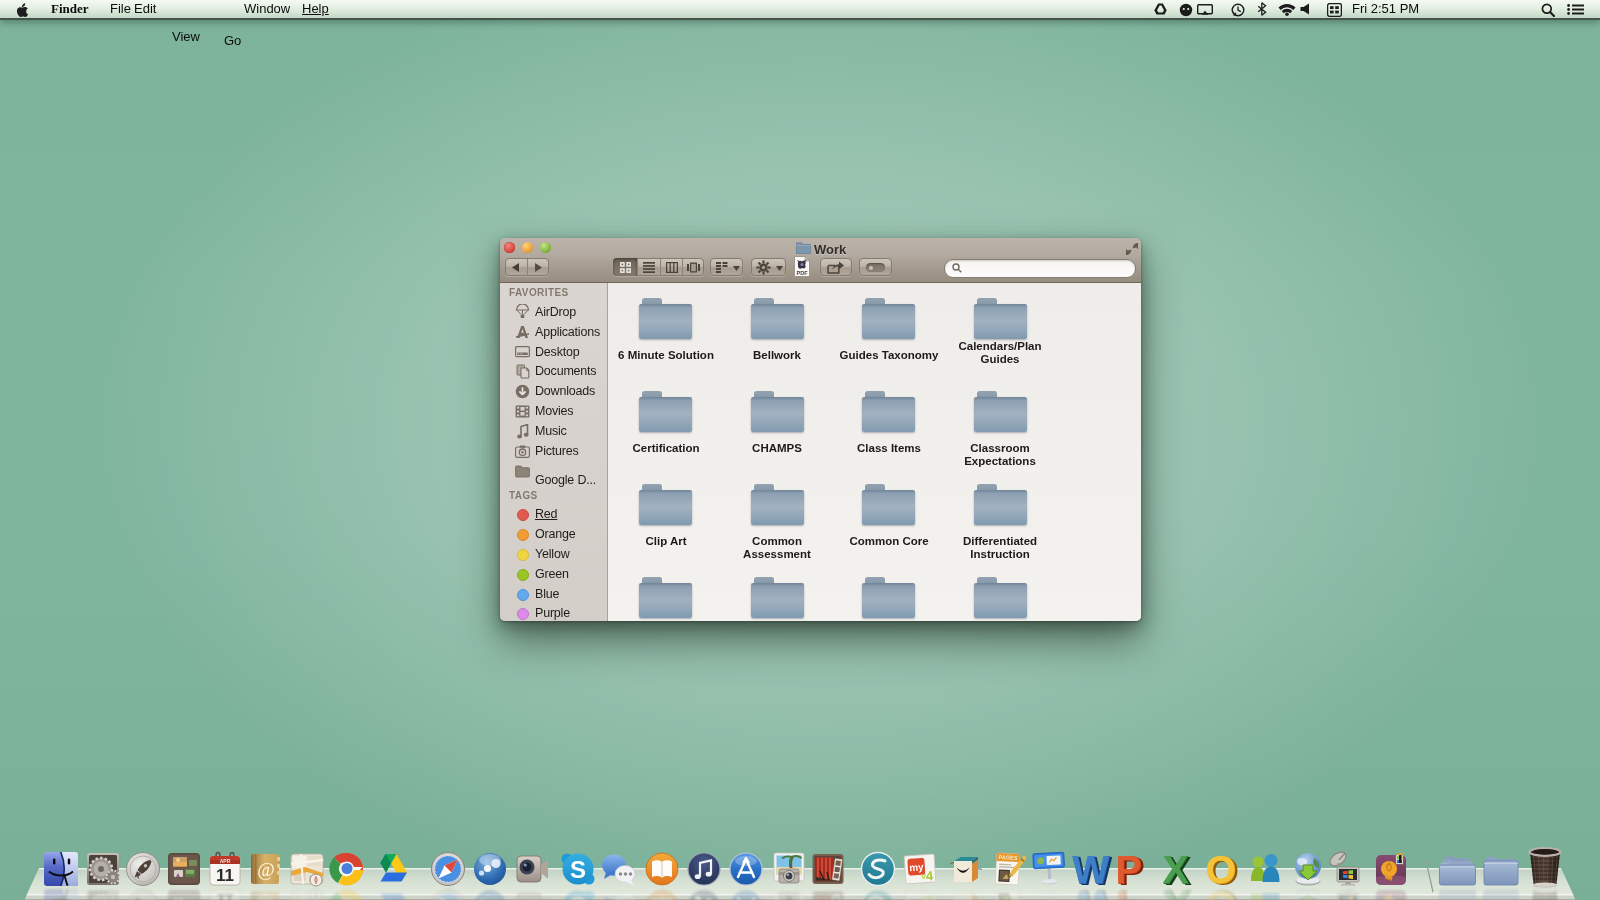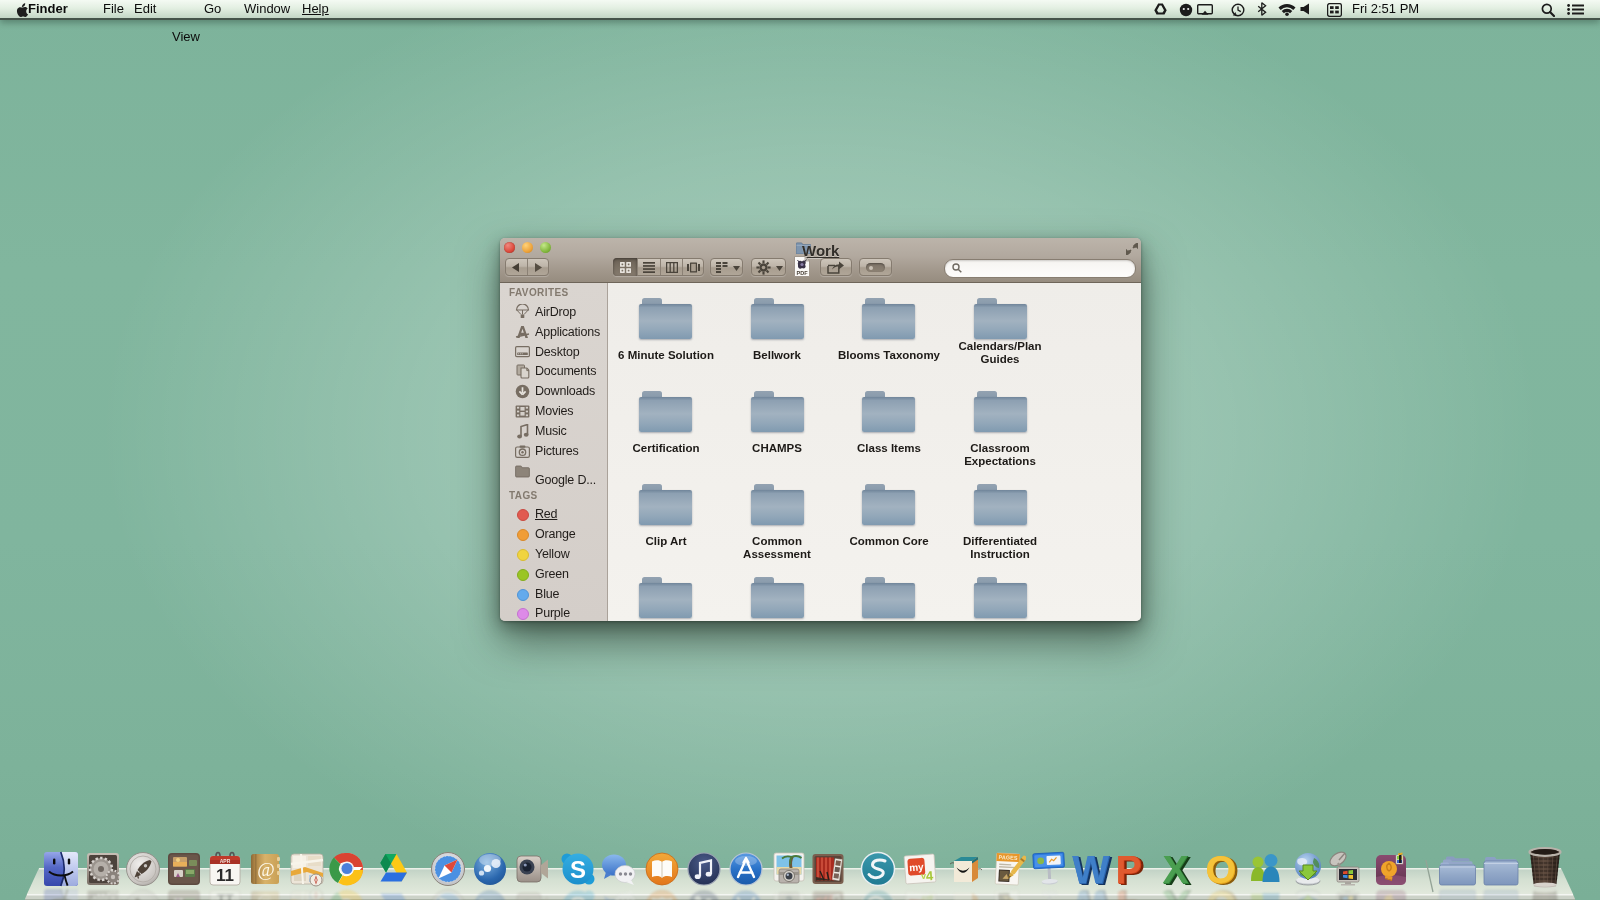--- a/index.html
+++ b/index.html
@@ -45,25 +45,25 @@
  border:1px solid #857b6f;border-radius:4px;box-shadow:0 1px 1px rgba(255,255,255,.25);box-sizing:border-box;}
 </style>
 </head>
 <body>
 
 <div id="menubar">
  <svg class="abs" style="left:16px;top:2.5px" width="13" height="14" viewBox="0 0 13 14">
   <path d="M9.2 0.3 C9.3 1.4 8.9 2.3 8.3 3 C7.6 3.7 6.7 4.2 5.9 4.1 C5.8 3.1 6.3 2.1 6.9 1.5 C7.5 0.8 8.5 0.3 9.2 0.3 Z" fill="#1e1e1e"></path>
   <path d="M6.4 4.6 C7.3 4.6 8 4.1 9 4.1 C10.2 4.1 11.2 4.7 11.8 5.6 C10.7 6.3 10.2 7.2 10.2 8.4 C10.2 9.7 11 10.8 12.1 11.3 C11.5 12.6 10.5 13.9 9.5 13.9 C8.6 13.9 8.2 13.4 7.1 13.4 C6 13.4 5.6 13.9 4.7 13.9 C3.6 13.9 2.3 12.4 1.6 10.9 C0.8 9.2 0.7 7 1.5 5.8 C2.1 4.9 3.1 4.3 4.2 4.3 C5.1 4.3 5.8 4.6 6.4 4.6 Z" fill="#1e1e1e"></path>
  </svg>
- <div class="mi" style="left:28px;font-weight:bold;">Finder</div>
- <div class="mi" style="left:103px;">File</div>
+ <div class="mi" style="left:51px;font-weight:bold;font-family:Liberation Serif, serif;">Finder</div>
+ <div class="mi" style="left:110px;">File</div>
  <div class="mi" style="left:134px;">Edit</div>
  <div class="mi" style="left:172px;margin-top:28px;">View</div>
- <div class="mi" style="left:204px;">Go</div>
+ <div class="mi" style="left:224px;margin-top:32px;">Go</div>
  <div class="mi" style="left:244px;">Window</div>
  <div class="mi" style="left:302px;text-decoration:underline;">Help</div>
  <div class="mi" style="left:1352px;">Fri 2:51 PM</div>
  <svg class="abs" style="left:1154px;top:3px" width="13" height="12" viewBox="0 0 13 12">
   <path d="M4.2 0.5 L8.8 0.5 L12.7 7.3 L10.5 11.5 L2.5 11.5 L0.3 7.3 Z M5.6 2.6 L3 7.3 L4.4 9.6 L8.6 9.6 L10 7.3 L7.4 2.6 Z" fill="#1c1c1c" fill-rule="evenodd"></path>
  </svg>
  <svg class="abs" style="left:1179px;top:2.5px" width="14" height="14" viewBox="0 0 14 14">
   <circle cx="7" cy="7" r="6.2" fill="#1c1c1c"></circle>
   <circle cx="4.8" cy="6" r="1.1" fill="#efefef"></circle>
       <circle cx="9.2" cy="6" r="1.1" fill="#efefef"></circle>
@@ -113,21 +113,21 @@
  </svg>
 </div>
 
 <div id="win">
  <div id="titlebar"></div>
 
  <svg class="abs" style="left:296px;top:3.5px" width="15" height="12" viewBox="0 0 15 12">
    <path d="M0 1.9 Q0 0.9 1 0.9 L5.2 0.9 Q6 0.9 6.3 1.7 L6.6 2.6 L14 2.6 Q15 2.6 15 3.6 L15 11 Q15 12 14 12 L1 12 Q0 12 0 11 Z" fill="#7e95ae" stroke="#5f7790" stroke-width="0.8"></path>
    <path d="M0.5 3.4 L14.5 3.4" stroke="#9eb0c4" stroke-width="0.8"></path>
  </svg>
- <div class="abs" style="left:302px;top:4px;font-size:15px;font-weight:bold;color:#322e29;text-shadow:0 1px 0 rgba(255,255,255,.35);text-decoration:underline;">Work</div>
+ <div class="abs" style="left:314px;top:4px;font-size:13px;font-weight:bold;color:#322e29;text-shadow:0 1px 0 rgba(255,255,255,.35);">Work</div>
 
  <svg class="abs" style="left:626px;top:5px" width="12" height="12" viewBox="0 0 12 12">
   <g stroke="#60594e" stroke-width="1.6" fill="#60594e">
    <path d="M7 5 L11 1 M1 11 L5 7" fill="none"></path>
    <path d="M11.5 0.5 L11.5 4.5 L10 3 L9 4 L8 3 L9.5 1.5 Z"></path>
    <path d="M0.5 11.5 L0.5 7.5 L2 9 L3 8 L4 9 L2.5 10.5 Z"></path>
   </g>
  </svg>
 
  <div class="abs tbtn" style="left:5px;top:20px;width:44px;height:18px;"></div>
@@ -373,21 +373,21 @@
  <div class="fold" style="left:362px;top:339px;">
       <div class="tab"></div>
       <div class="bod"></div>
     </div>
  <div class="fold" style="left:474px;top:339px;">
       <div class="tab"></div>
       <div class="bod"></div>
     </div>
  <div class="flabel" style="left:111px;top:111px;">6 Minute Solution</div>
  <div class="flabel" style="left:222px;top:111px;">Bellwork</div>
- <div class="flabel" style="left:334px;top:111px;">Blooms Taxonomy</div>
+ <div class="flabel" style="left:334px;top:111px;">Guides Taxonomy</div>
  <div class="flabel" style="left:445px;top:102px;">Calendars/Plan Guides</div>
  <div class="flabel" style="left:111px;top:204px;">Certification</div>
  <div class="flabel" style="left:222px;top:204px;">CHAMPS</div>
  <div class="flabel" style="left:334px;top:204px;">Class Items</div>
  <div class="flabel" style="left:445px;top:204px;">Classroom Expectations</div>
  <div class="flabel" style="left:111px;top:297px;">Clip Art</div>
  <div class="flabel" style="left:222px;top:297px;">Common Assessment</div>
  <div class="flabel" style="left:334px;top:297px;">Common Core</div>
  <div class="flabel" style="left:445px;top:297px;">Differentiated Instruction</div>
 </div>

